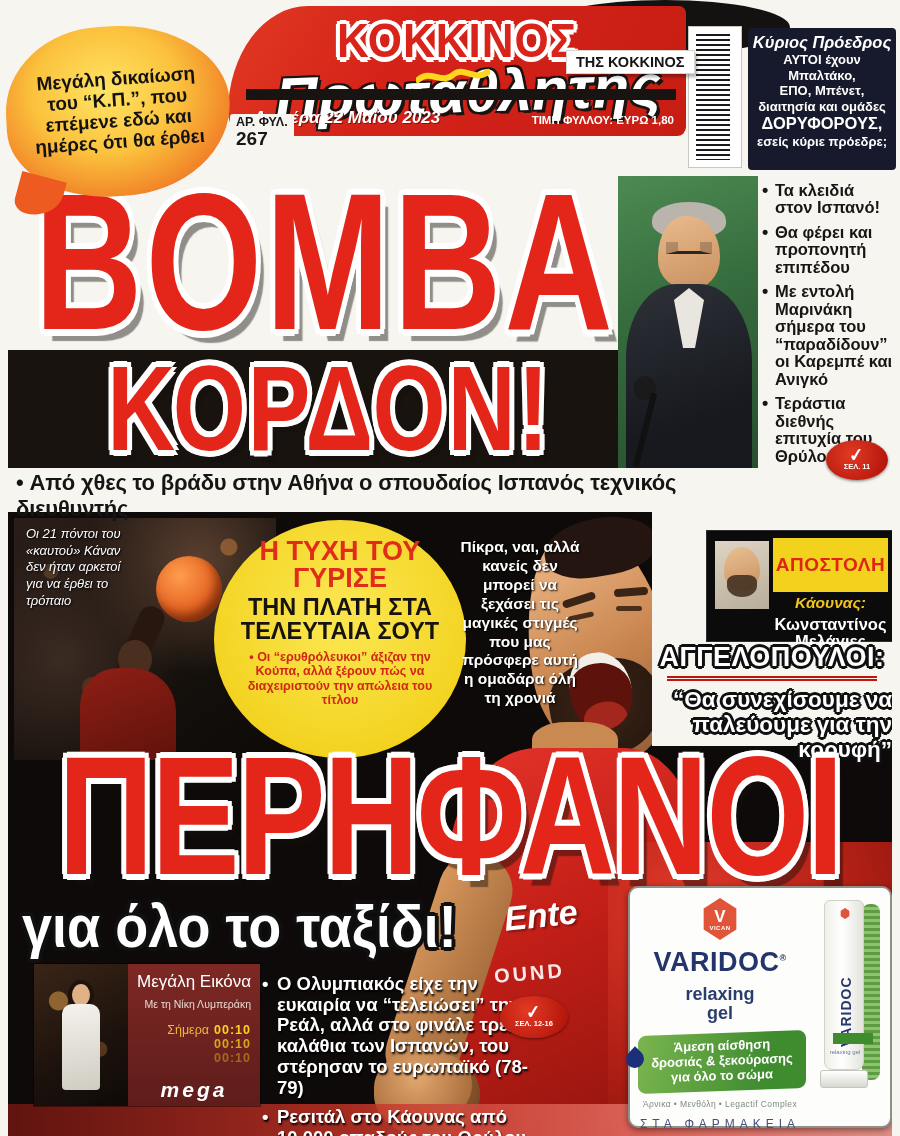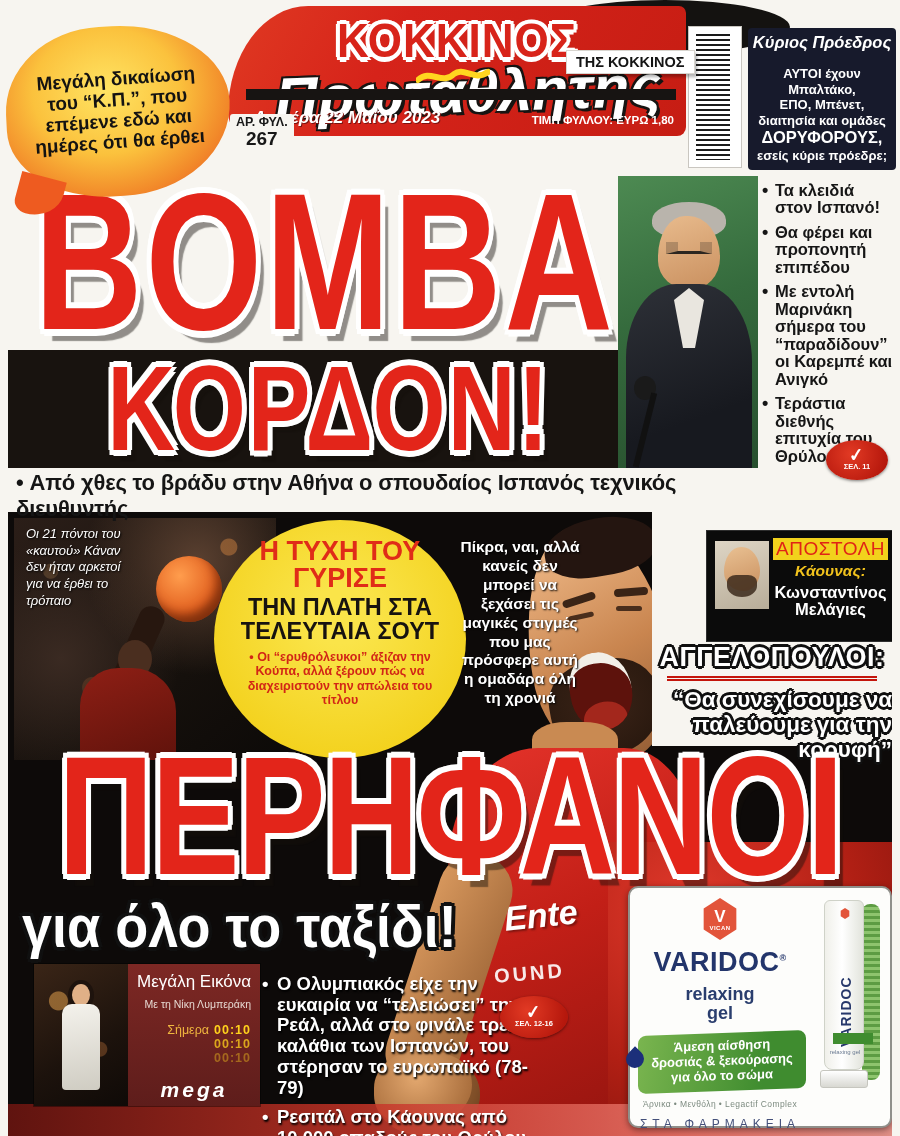--- a/index.html
+++ b/index.html
@@ -47,32 +47,32 @@
     font-size:58px;font-weight:bold;font-style:italic;color:#fff;
     text-shadow:3px 3px 0 #171412,-2px -2px 0 #171412,2px -2px 0 #171412,-2px 2px 0 #171412;
     transform:rotate(-2deg) scaleX(1.03);white-space:nowrap;}
   .flag-bar{position:absolute;left:18px;right:10px;bottom:36px;height:11px;background:#171412;}
   .flag-date{position:absolute;left:26px;bottom:8px;font-size:17px;font-weight:bold;font-style:italic;
     color:#fff;text-shadow:1px 1px 0 #7a1410;}
   .flag-price{position:absolute;right:12px;bottom:10px;font-size:11.5px;font-weight:bold;color:#fff;}
   .issue{position:absolute;left:230px;top:114px;z-index:4;background:#f7f5f0;padding:2px 6px 3px;
     border-radius:3px;color:#181818;line-height:1.0;}
   .issue-label{font-size:12.5px;font-weight:bold;}
-  .issue-no{font-size:19px;font-weight:bold;text-align:center;}
+  .issue-no{font-size:19px;font-weight:bold;}
   .edition{position:absolute;left:566px;top:50px;z-index:4;background:#fff;border:1px solid #d8d5cf;
     box-shadow:2px 3px 3px rgba(0,0,0,.3);padding:3px 9px;font-size:14.5px;font-weight:bold;color:#141414;}
 
   .barcode-box{position:absolute;left:688px;top:26px;width:54px;height:142px;background:#fff;
     border:1px solid #c9c6c0;z-index:2;}
   .barcode-stripes{position:absolute;left:7px;right:11px;top:7px;bottom:7px;
     background:repeating-linear-gradient(180deg,#1a1a1a 0 2px,#fff 2px 5px);}
 
   .president{position:absolute;left:748px;top:28px;width:148px;height:142px;z-index:2;
     background:#171a2c;border-radius:4px;padding-top:5px;text-align:center;}
-  .pres-title{font-size:16.5px;font-weight:bold;font-style:italic;color:#fff;margin-bottom:14px;}
+  .pres-title{font-size:16.5px;font-weight:bold;font-style:italic;color:#fff;margin-bottom:0;}
   .pres-line{font-size:13px;font-weight:bold;color:#fff;line-height:1.2;}
   .pres-line.big{font-size:16.5px;}
 
   
   .h1a{position:absolute;left:0;top:164px;width:650px;text-align:center;z-index:2;
     font-size:150px;letter-spacing:3px;line-height:1;
     transform:scaleY(1.3);transform-origin:top center;white-space:nowrap;}
   .h1b-strip{position:absolute;left:8px;top:350px;width:642px;height:118px;background:#18130f;
     display:flex;align-items:center;justify-content:center;z-index:1;}
   .h1b{font-size:94px;letter-spacing:2px;line-height:1;transform:scaleY(1.28);white-space:nowrap;}
@@ -181,21 +181,21 @@
 
   .mission{position:absolute;left:698px;top:18px;width:188px;height:112px;z-index:4;
     background:#0b0b0b;border:1px solid #2e2e2e;}
   .m-photo{position:absolute;left:8px;top:10px;width:54px;height:68px;overflow:hidden;
     background:linear-gradient(160deg,#ded5c5,#b8ad99);}
   .m-head{position:absolute;left:9px;top:6px;width:36px;height:44px;
     background:linear-gradient(160deg,#e9c193,#c98f5e);border-radius:48% 52% 46% 54%/56% 56% 46% 44%;}
   .m-beard{position:absolute;left:12px;top:34px;width:30px;height:22px;background:#3c2a1c;
     border-radius:30% 30% 50% 50%;opacity:.85;}
   .m-right{position:absolute;left:66px;right:5px;top:7px;text-align:center;}
-  .m-label{background:#f2d21c;color:#e02416;font-size:19px;font-weight:normal;padding:1px 2px;
+  .m-label{background:#f2d21c;color:#e02416;font-size:19px;font-weight:bold;padding:17px 2px;
     letter-spacing:.5px;line-height:1.05;}
   .m-place{color:#f2c31d;font-size:15.5px;font-weight:bold;font-style:italic;margin-top:2px;}
   .m-reporter{color:#fff;font-size:16.5px;font-weight:bold;line-height:1.05;margin-top:4px;}
 
   .quote{position:absolute;left:640px;top:130px;width:248px;z-index:4;text-align:center;}
   .q-title{font-size:27px;letter-spacing:.5px;}
   .q-rule{width:210px;height:5px;margin:3px auto 7px;border-top:2px solid #c4150c;border-bottom:2px solid #c4150c;}
   .q-body{font-size:22.5px;line-height:1.1;text-align:right;padding-right:4px;}
   .quote .white-outline{text-shadow:-2px -2px 0 #101010,2px -2px 0 #101010,-2px 2px 0 #101010,
      2px 2px 0 #101010,-3px 0 0 #101010,3px 0 0 #101010,0 -3px 0 #101010,0 3px 0 #101010;}

